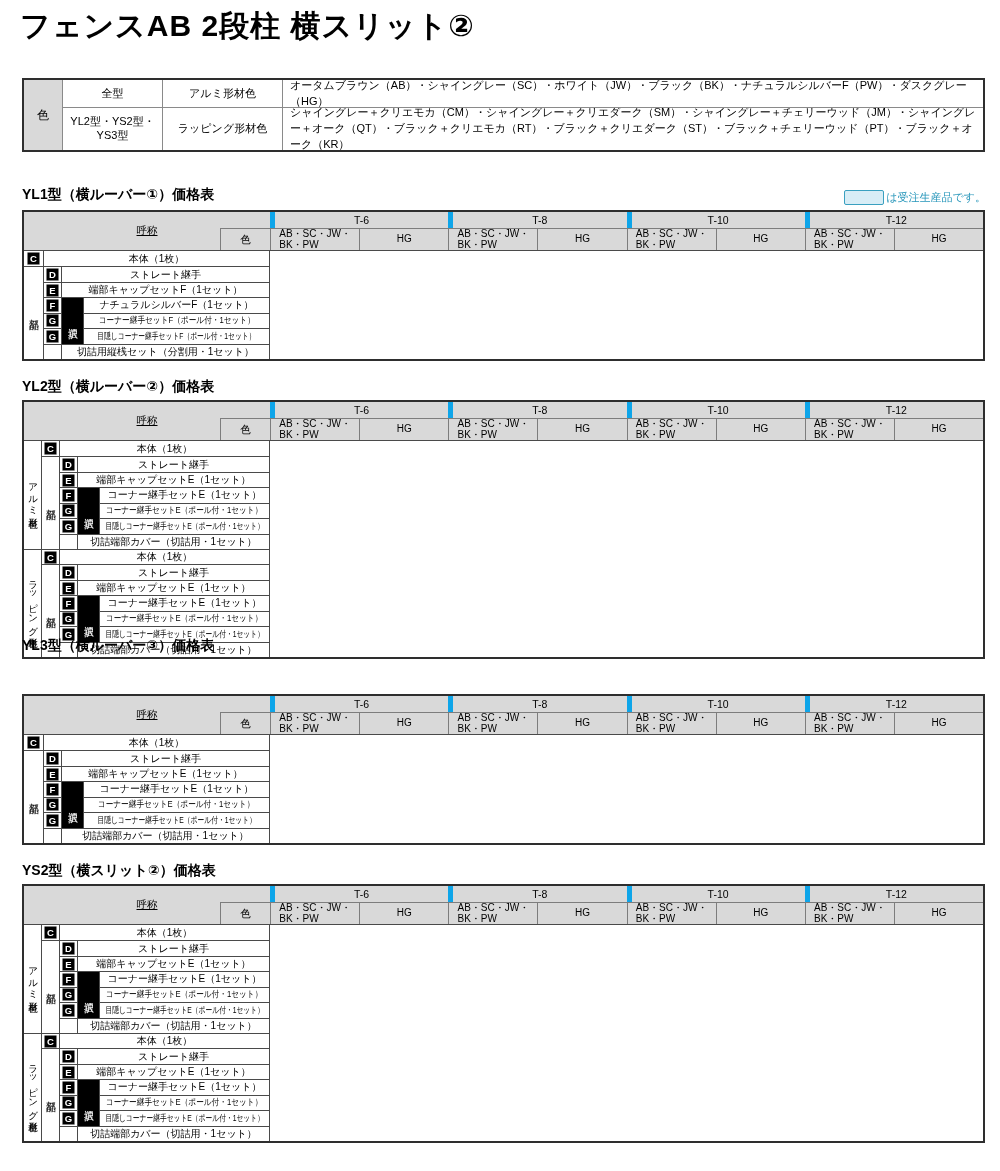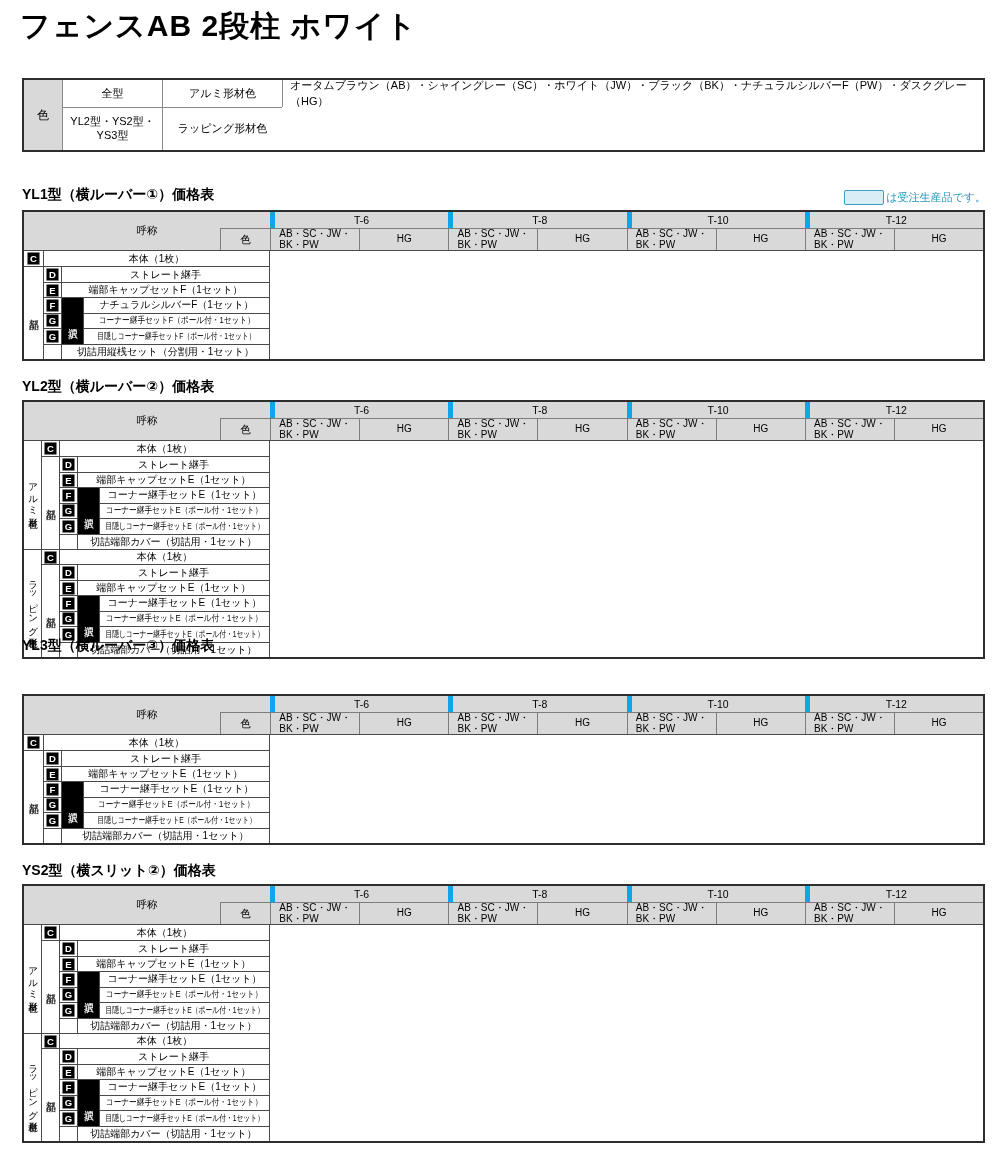--- a/index.html
+++ b/index.html
@@ -31,21 +31,21 @@
   .note-swatch{width:38px;height:13px;background:#d8edf6;border:1px solid #3aa0c0;border-radius:2px;}
   .note-text{color:#2796ba;font-size:11px;white-space:nowrap;}
 
   
   .ptable{position:absolute;left:22px;width:959px;border:2px solid #2e2e2e;background:#fff;}
   .phead{
     display:grid;grid-template-columns:196px 50px repeat(8,1fr);
     grid-template-rows:16px 22px;background:#d9d9d9;border-bottom:1px solid #4a4a4a;
   }
   .hc{display:flex;align-items:center;justify-content:center;font-size:10.5px;overflow:hidden;}
-  .h-name{grid-area:1/1/3/3;}
+  .h-name{grid-area:1/1/3/3;text-decoration:underline;}
   .h-color{grid-area:2/2/3/3;border-left:1px solid #7d7d7d;border-top:1px solid #7d7d7d;background:#d9d9d9;}
   .h-size{grid-row:1;border-left:5px solid #0ea5e9;}
   .s1{grid-column:3/5}.s2{grid-column:5/7}.s3{grid-column:7/9}.s4{grid-column:9/11}
   .h-sub{grid-row:2;border-left:1px solid #7d7d7d;border-top:1px solid #7d7d7d;
          white-space:pre-line;text-align:left;line-height:1.08;font-size:10px;}
   .c3{grid-column:3}.c4{grid-column:4}.c5{grid-column:5}.c6{grid-column:6}
   .c7{grid-column:7}.c8{grid-column:8}.c9{grid-column:9}.c10{grid-column:10}
 
   .pbody{position:relative;background:#fff;}
   .lblock{position:absolute;left:0;display:grid;width:246px;height:108px;
@@ -62,29 +62,30 @@
         font-size:9.5px;font-weight:bold;align-items:center;justify-content:center;
         box-shadow:inset 0 0 0 0.5px #fff;border-radius:1px;}
   .vtext{writing-mode:vertical-rl;text-orientation:upright;letter-spacing:2px;font-size:10px;}
   .sel{background:#000;color:#fff;}
   .sel .vtext{letter-spacing:1px;}
   .glabel .vtext{font-size:9.5px;letter-spacing:0.5px;}
 </style>
 </head>
 <body>
 
-<div class="title">フェンスAB 2段柱 ホワイト</div>
+<div class="title">フェンスAB 2段柱 横スリット②</div>
 
 <div class="ctable">
   <div class="ct ct-head">色</div>
   <div class="ct" style="grid-area:1/2/2/3">全型</div>
   <div class="ct" style="grid-area:1/3/2/4">アルミ形材色</div>
   <div class="ct ct-colors" style="grid-area:1/4/2/5">オータムブラウン（AB）・シャイングレー（SC）・ホワイト（JW）・ブラック（BK）・ナチュラルシルバーF（PW）・ダスクグレー（HG）</div>
   <div class="ct ct-bt" style="grid-area:2/2/3/3">YL2型・YS2型・YS3型</div>
   <div class="ct ct-bt" style="grid-area:2/3/3/4">ラッピング形材色</div>
+  <div class="ct ct-bt ct-colors" style="grid-area:2/4/3/5">シャイングレー＋クリエモカ（CM）・シャイングレー＋クリエダーク（SM）・シャイングレー＋チェリーウッド（JM）・シャイングレー＋オーク（QT）・ブラック＋クリエモカ（RT）・ブラック＋クリエダーク（ST）・ブラック＋チェリーウッド（PT）・ブラック＋オーク（KR）</div>
 </div>
 
 <div class="note">
   <span class="note-swatch"></span>
   <span class="note-text">は受注生産品です。</span>
 </div>
 
 <div class="sec-label" style="top:186px">YL1型（横ルーバー①）価格表</div>
 <div class="ptable" style="top:210px">
   <div class="phead">

